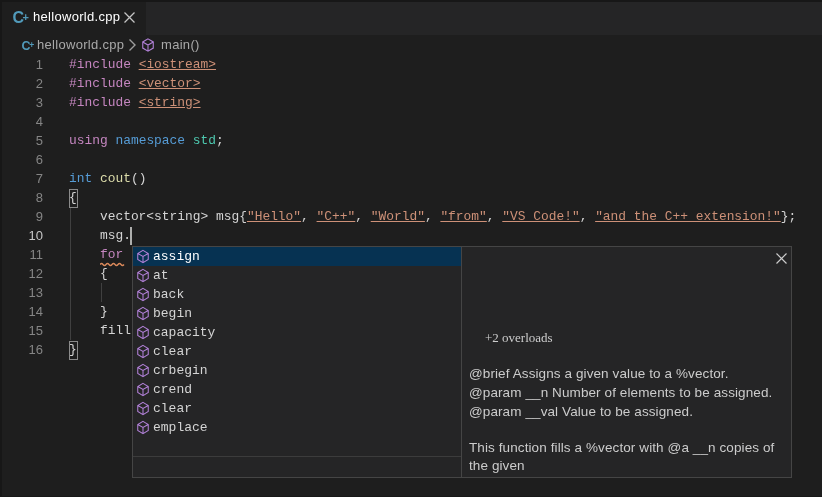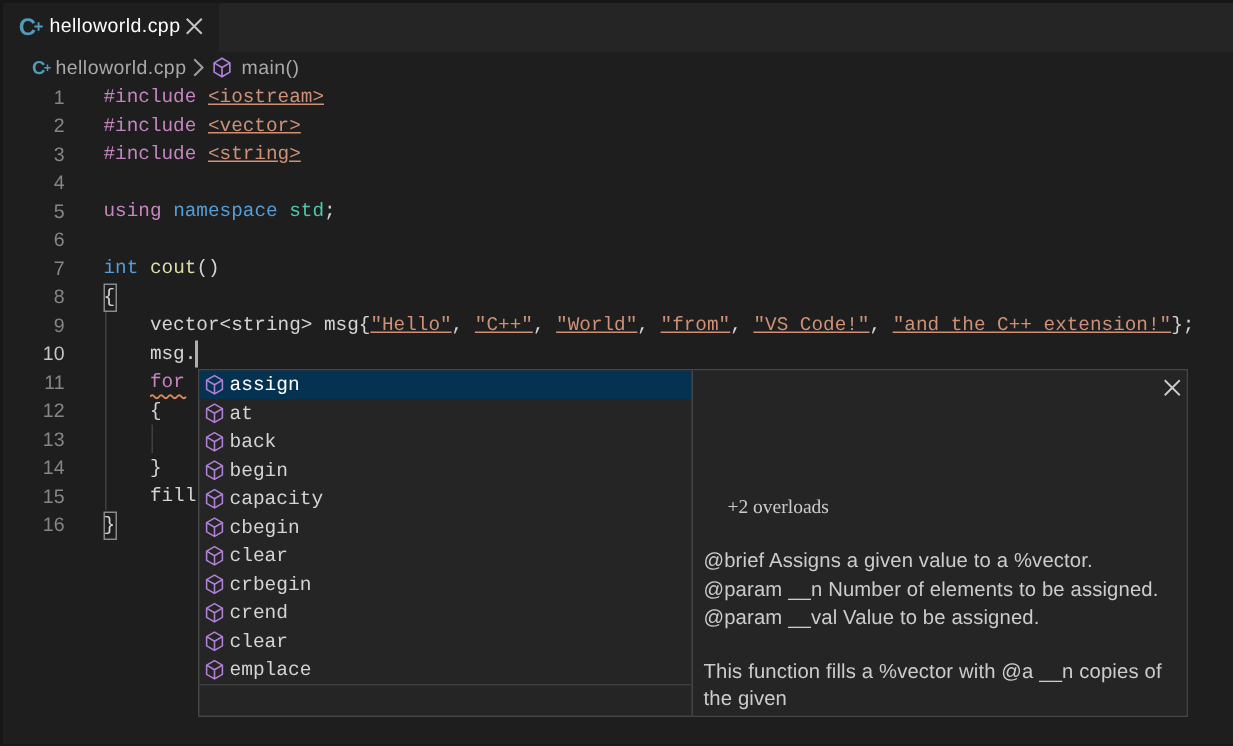--- a/index.html
+++ b/index.html
@@ -161,26 +161,20 @@
       <div class="srow">
         <svg class="cube" width="14" height="15" viewBox="0 0 16 16">
           <path d="M8 1 L14 4.5 L14 11.5 L8 15 L2 11.5 L2 4.5 Z M2 4.5 L8 8 L14 4.5 M8 8 L8 15" fill="none" stroke="#b180d7" stroke-width="1.2"></path>
         </svg>
         <span class="lbl">capacity</span>
       </div>
       <div class="srow">
         <svg class="cube" width="14" height="15" viewBox="0 0 16 16">
           <path d="M8 1 L14 4.5 L14 11.5 L8 15 L2 11.5 L2 4.5 Z M2 4.5 L8 8 L14 4.5 M8 8 L8 15" fill="none" stroke="#b180d7" stroke-width="1.2"></path>
         </svg>
-        <span class="lbl">cbegin</span>
-      </div>
-      <div class="srow">
-        <svg class="cube" width="14" height="15" viewBox="0 0 16 16">
-          <path d="M8 1 L14 4.5 L14 11.5 L8 15 L2 11.5 L2 4.5 Z M2 4.5 L8 8 L14 4.5 M8 8 L8 15" fill="none" stroke="#b180d7" stroke-width="1.2"></path>
-        </svg>
         <span class="lbl">clear</span>
       </div>
       <div class="srow">
         <svg class="cube" width="14" height="15" viewBox="0 0 16 16">
           <path d="M8 1 L14 4.5 L14 11.5 L8 15 L2 11.5 L2 4.5 Z M2 4.5 L8 8 L14 4.5 M8 8 L8 15" fill="none" stroke="#b180d7" stroke-width="1.2"></path>
         </svg>
         <span class="lbl">crbegin</span>
       </div>
       <div class="srow">
         <svg class="cube" width="14" height="15" viewBox="0 0 16 16">

